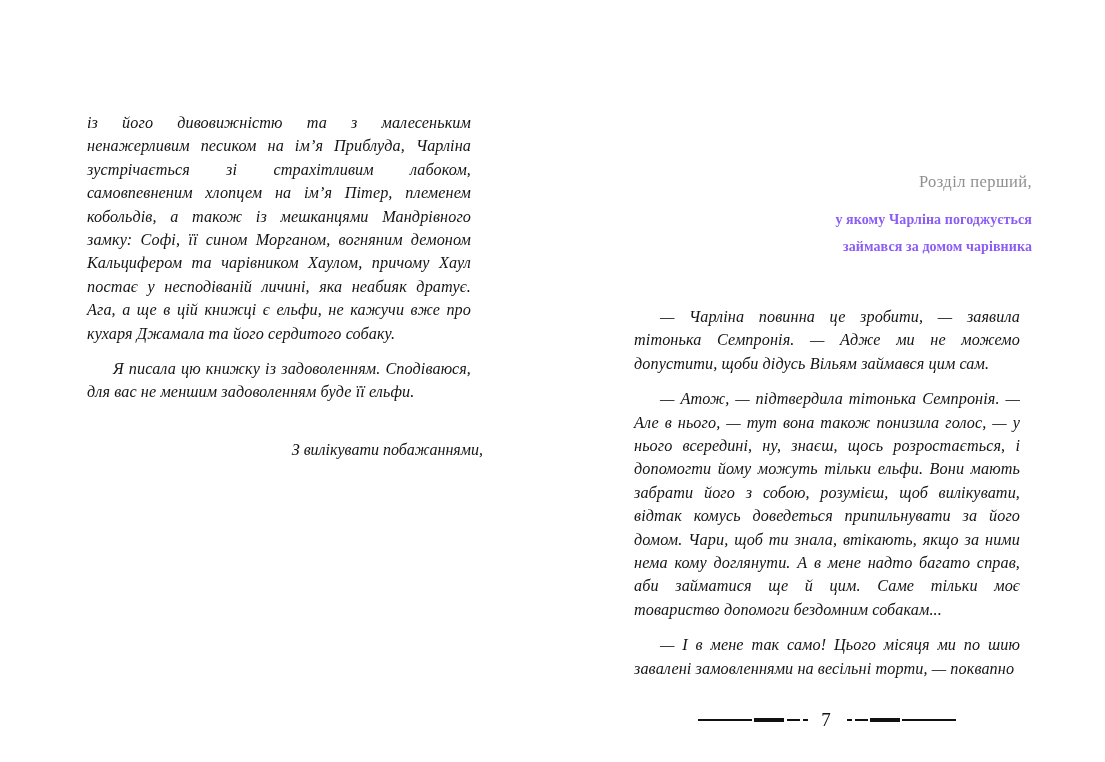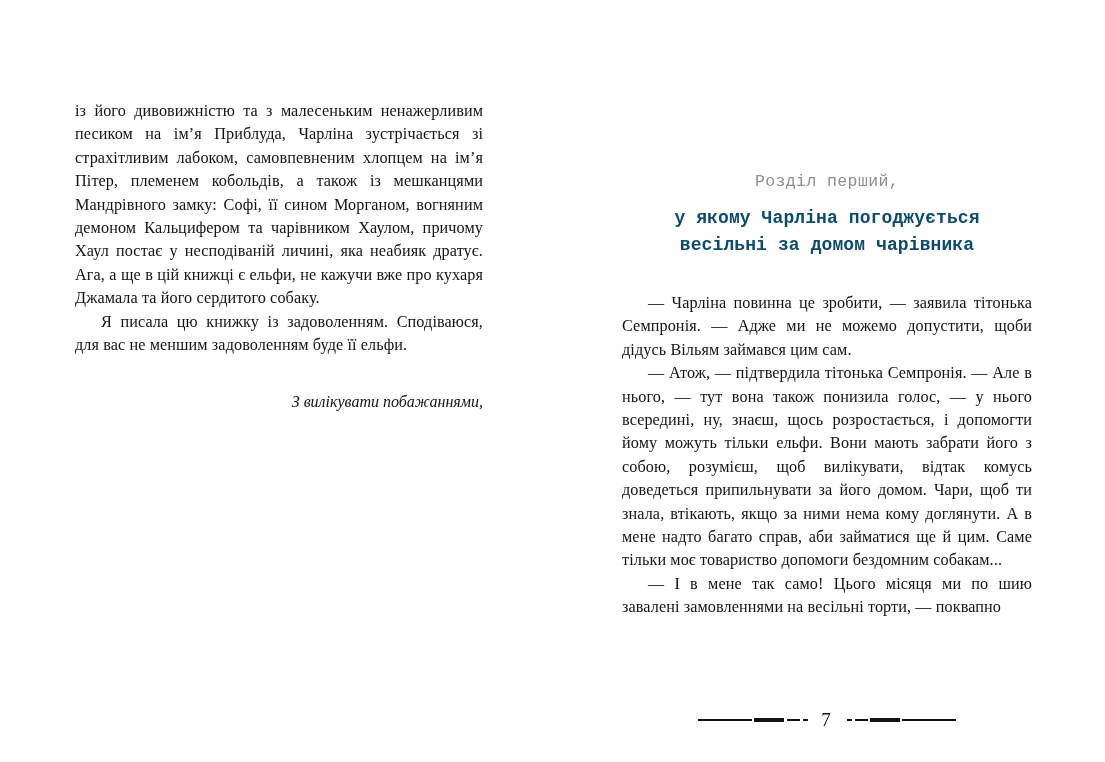--- a/index.html
+++ b/index.html
@@ -32,28 +32,29 @@
 
   .page-right {
     position: absolute;
     left: 622px;
     top: 100px;
     width: 410px;
     height: 600px;
   }
 
   p.body {
-    margin: 0;
+    margin: 12px;
     font-size: 16.2px;
     line-height: 23.4px;
     text-align: justify;
     text-justify: inter-word;
     letter-spacing: 0.1px;
     color: #131313;
     font-weight: 500;
+    font-style: italic;
   }
 
   p.body.indent {
     text-indent: 26px;
   }
 
   .signature {
     margin-top: 34px;
     text-align: right;
     font-style: italic;
@@ -61,38 +62,37 @@
     line-height: 22px;
     color: #131313;
   }
   .signature .sig-line {
     display: block;
     white-space: nowrap;
   }
 
   
   .chapter-head {
-    text-align: center;
-    margin-bottom: 33px;
-    font-family: Liberation Mono, monospace;
+    text-align: right;
+    margin-bottom: 46px;
   }
   .chapter-eyebrow {
     display: block;
     font-size: 16.5px;
     color: #8f8f8f;
     letter-spacing: 0.4px;
     margin-bottom: 14px;
     margin-top: 72px;
   }
   .chapter-title {
     display: block;
-    font-size: 18px;
+    font-size: 14px;
     font-weight: bold;
     line-height: 27px;
-    color: #0c4a6e;
+    color: #8b5cf6;
     letter-spacing: 0.1px;
   }
   .chapter-title .tline { display: block; white-space: nowrap; }
 
   
   .folio {
     position: absolute;
     left: 622px;
     top: 703px;
     width: 410px;
@@ -162,21 +162,21 @@
     </div>
 
   </div>
 
   <div class="page-right">
 
     <div class="chapter-head">
       <span class="chapter-eyebrow">Розділ перший,</span>
       <span class="chapter-title">
         <span class="tline">у якому Чарліна погоджується</span>
-        <span class="tline">весільні за домом чарівника</span>
+        <span class="tline">займався за домом чарівника</span>
       </span>
     </div>
 
     <p class="body indent">— Чарліна повинна це зробити, — заявила тітонька Семпронія. — Адже ми не можемо допустити, щоби дідусь Вільям займався цим сам.</p>
 
 
     <p class="body indent">— Атож, — підтвердила тітонька Семпронія. — Але в нього, — тут вона також понизила голос, — у нього всередині, ну, знаєш, щось розростається, і допомогти йому можуть тільки ельфи. Вони мають забрати його з собою, розумієш, щоб вилікувати, відтак комусь доведеться припильнувати за його домом. Чари, щоб ти знала, втікають, якщо за ними нема кому доглянути. А в мене надто багато справ, аби займатися ще й цим. Саме тільки моє товариство допомоги бездомним собакам...</p>
 
     <p class="body indent">— І в мене так само! Цього місяця ми по шию завалені замовленнями на весільні торти, — поквапно</p>
 

